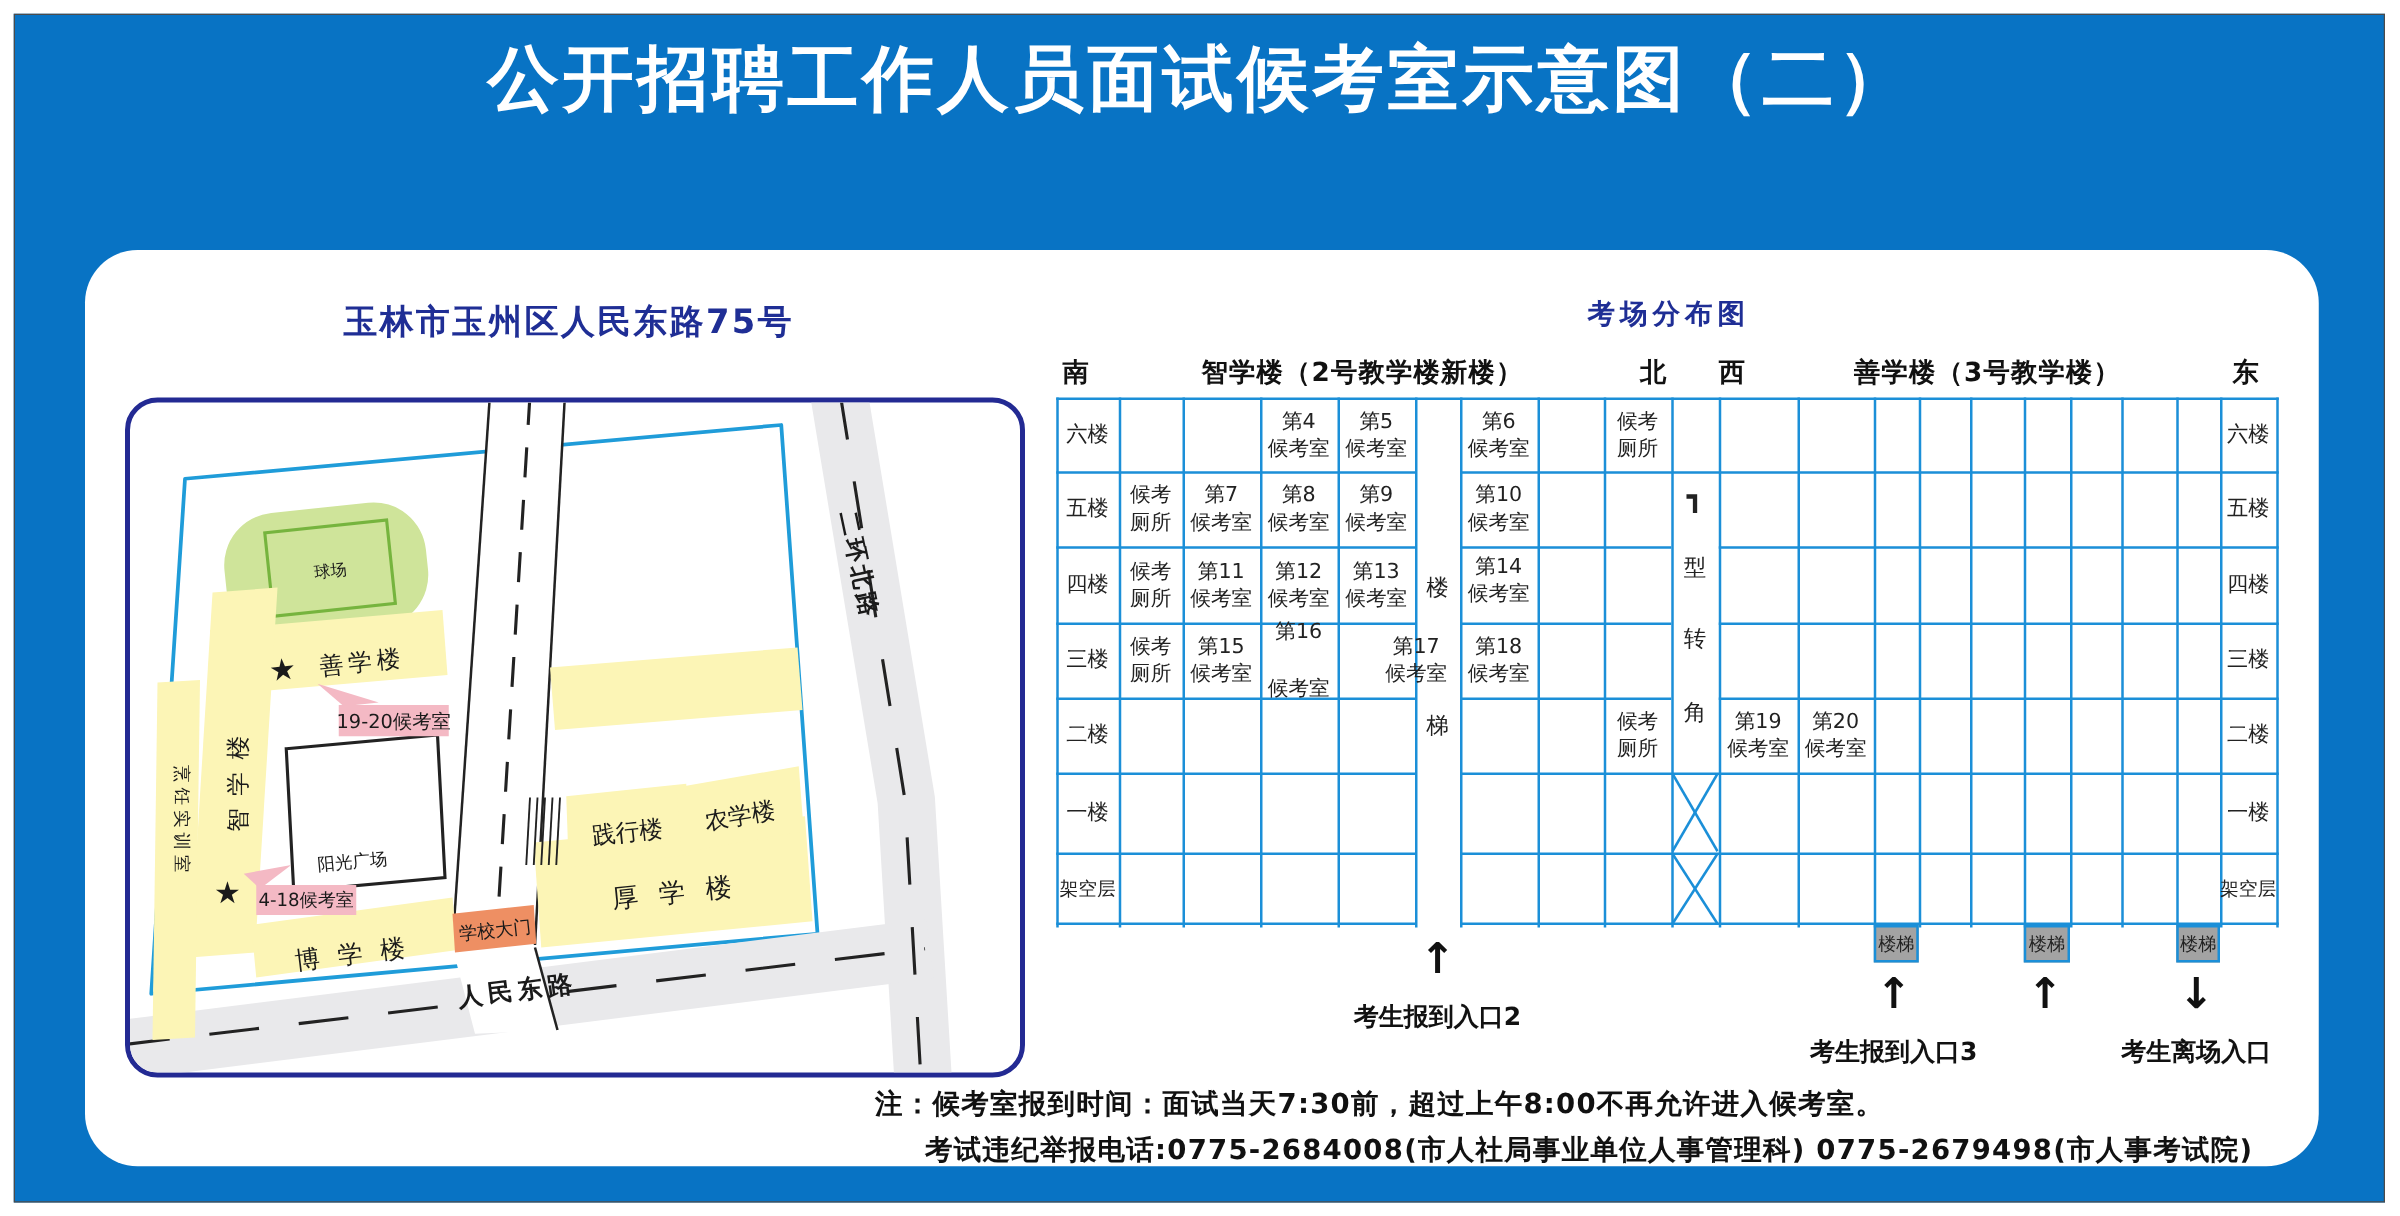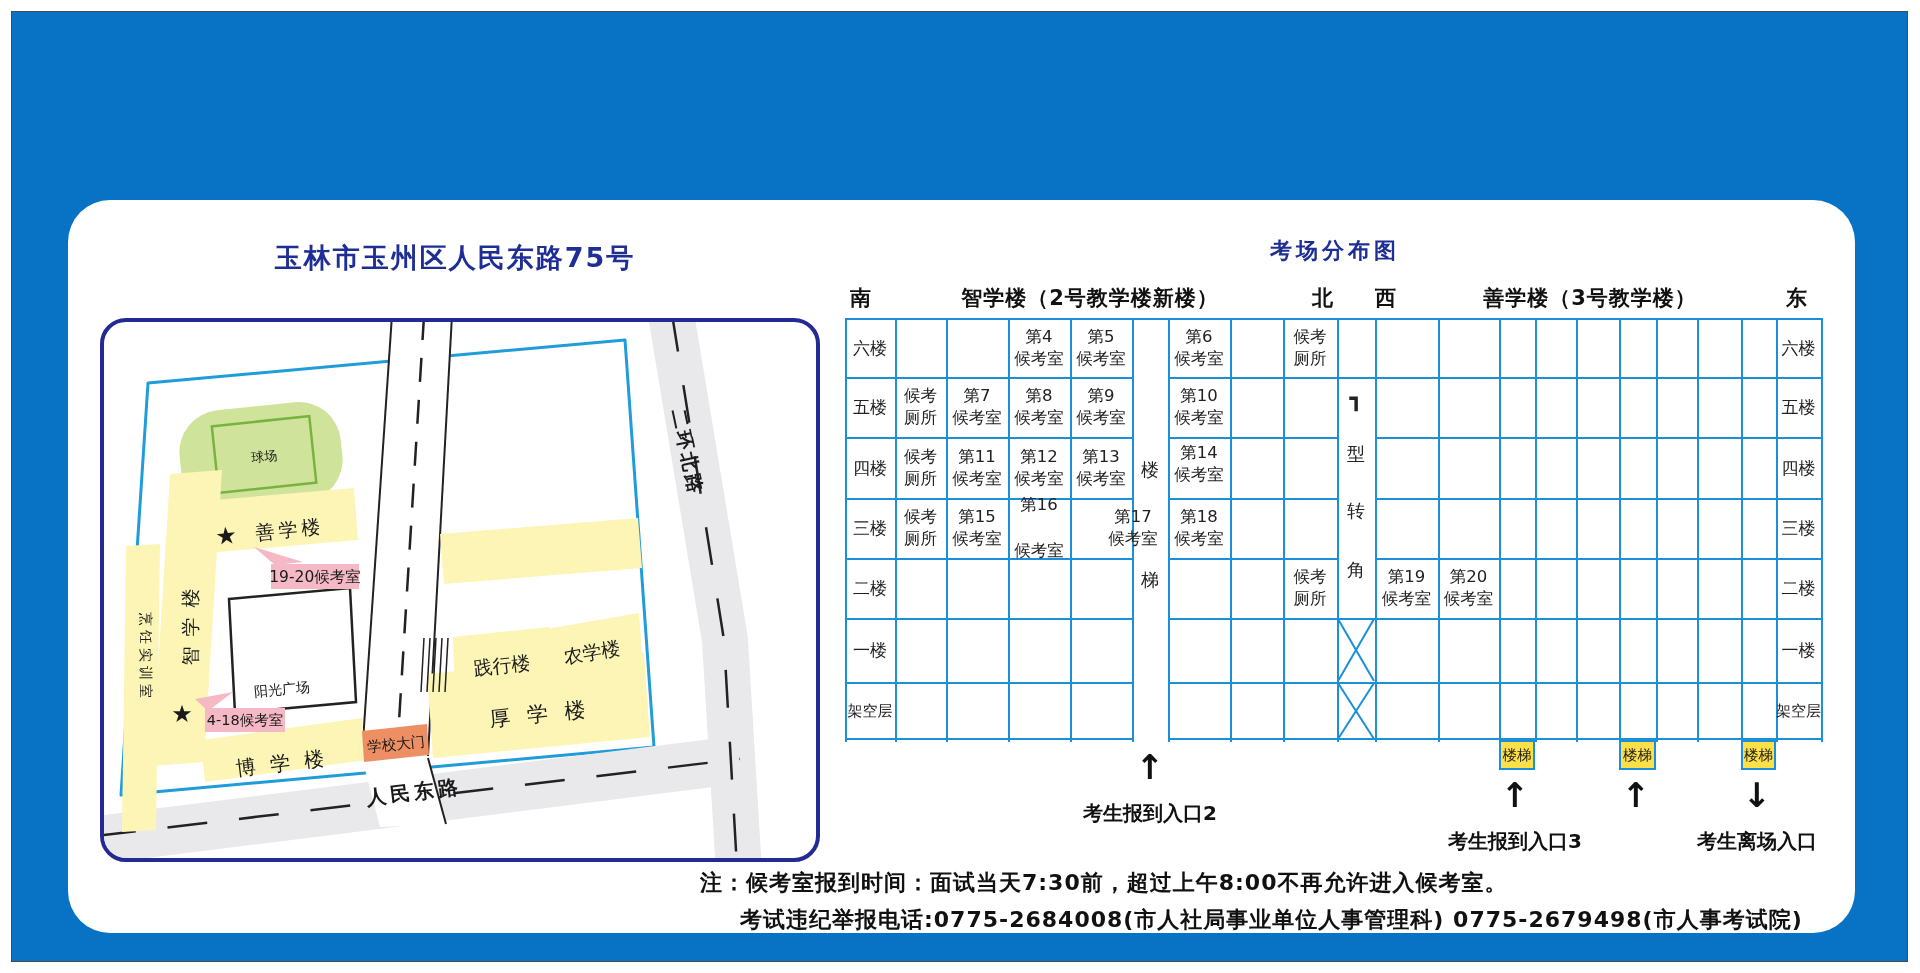--- a/index.html
+++ b/index.html
@@ -17,32 +17,33 @@
   #exam-title{left:1100px;top:236px;width:470px;text-align:center;color:#1f2e95;
               font-weight:bold;font-size:22px;letter-spacing:4px;}
   .dir-label{position:absolute;top:284px;transform:translateX(-50%);font-size:21px;
              font-weight:bold;color:#111;white-space:nowrap;letter-spacing:1px;}
   #grid{left:845px;top:318px;width:978px;height:422px;overflow:visible;}
   .gline{position:absolute;background:#1b8fd8;}
   .gcell{position:absolute;display:flex;flex-direction:column;align-items:center;
          justify-content:center;text-align:center;color:#222;font-size:16.5px;line-height:22px;}
   .vchar{position:absolute;transform:translate(-50%,-50%);color:#222;font-size:18px;}
   .stair-box{position:absolute;border:2px solid #1b8fd8;display:flex;align-items:center;
-             justify-content:center;font-size:14.5px;color:#222;background:#fde047;}
+             justify-content:center;font-size:14.5px;color:#222;background:#a3a3a3;}
   .arrow{position:absolute;transform:translateX(-50%);font-size:34px;font-weight:bold;color:#111;line-height:34px;}
   .entry-label{position:absolute;transform:translateX(-50%);font-size:20px;font-weight:bold;
                color:#111;white-space:nowrap;}
   .note-line{position:absolute;font-size:22px;font-weight:bold;color:#111;white-space:nowrap;letter-spacing:1px;}
 </style>
 </head>
 <body>
 
 <div class="abs" id="blue-bg"></div>
 
 <div class="abs" id="main-title">
+  <div>公开招聘工作人员面试候考室示意图（二）</div>
 </div>
 
 <div class="abs" id="white-panel"></div>
 
 <div class="abs" id="map-heading">
   <div>玉林市玉州区人民东路75号</div>
 </div>
 
 <div class="abs" id="map-frame"><svg viewBox="0 0 712 536" width="712" height="536">
       <polygon points="44,61 521,18 550,425 17,473" fill="none" stroke="#1f9cd9" stroke-width="3" stroke-linejoin="round"></polygon>

